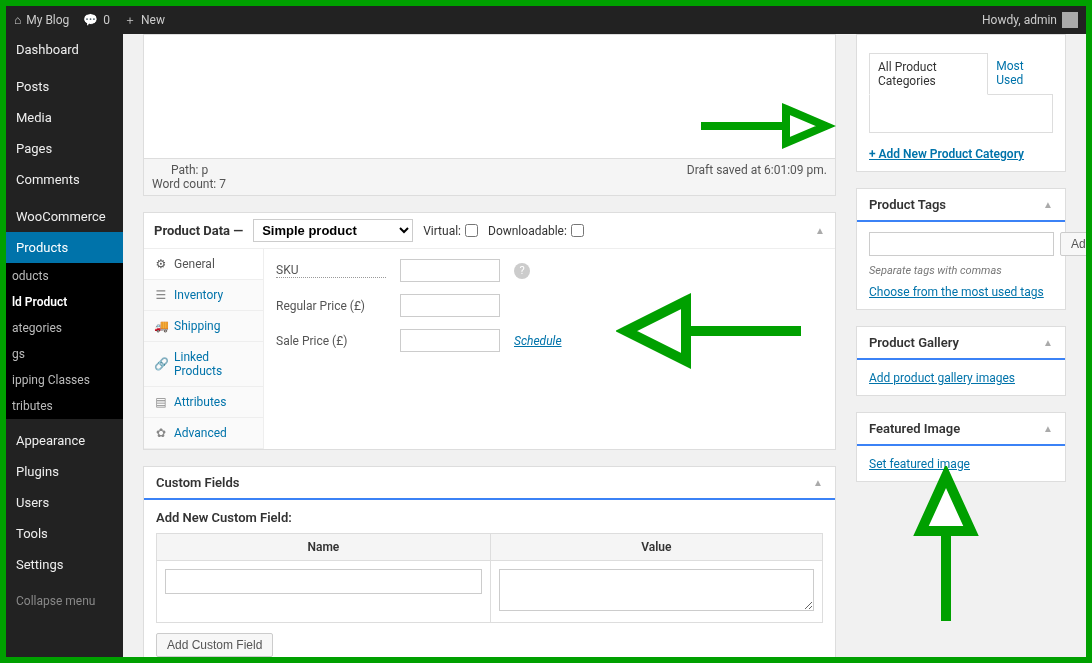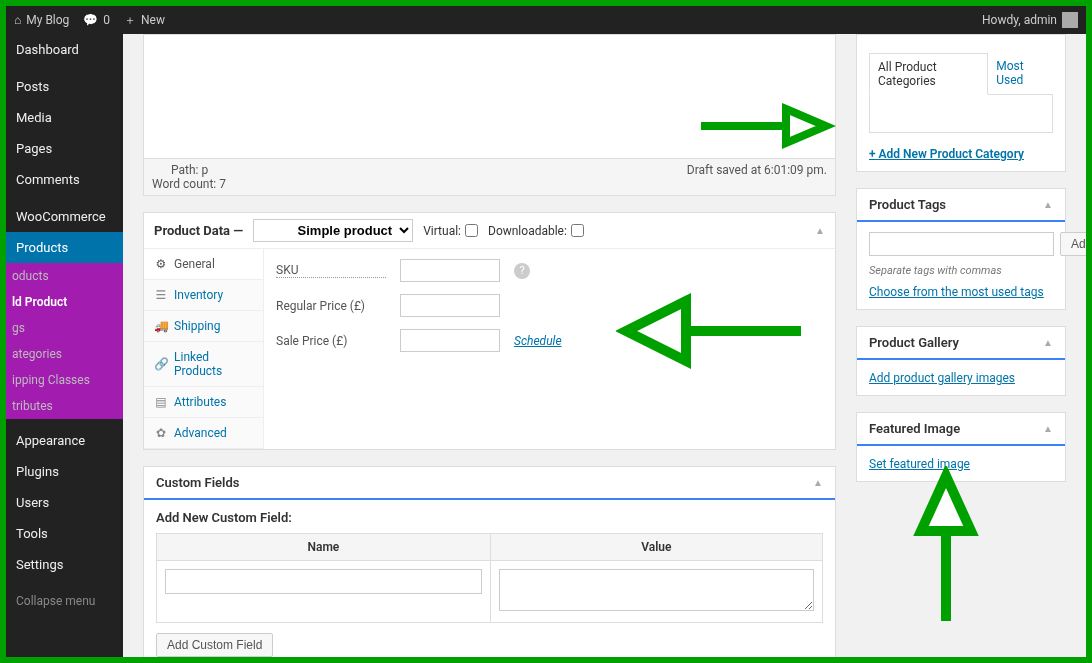--- a/index.html
+++ b/index.html
@@ -11,21 +11,21 @@
 .adminbar .left-group, .adminbar .right-group { display: flex; align-items: center; gap: 14px; }
 .adminbar-item { display: flex; align-items: center; gap: 5px; color: #ccc; cursor: pointer; }
 .avatar-box { width: 16px; height: 16px; background: #aaa; display: inline-block; }
 
 
 .wrap { display: flex; height: calc(663px - 12px - 28px); }
 .sidebar { width: 117px; background: #222; color: #eee; font-size: 13px; overflow: hidden; flex-shrink: 0; }
 .sidebar-item { padding: 8px 10px; cursor: pointer; color: #eee; }
 .sidebar-item.active { background: #0073aa; color: #fff; position: relative; }
 .sidebar-item.active::after { content: ''; position: absolute; right: -8px; top: 50%; margin-top: -8px; border: 8px solid transparent; border-left-color: #0073aa; }
-.sidebar-sub { background: #a21caf; }
+.sidebar-sub { background: #000000; }
 .sidebar-sub .sub-item { padding: 6px 10px 6px 6px; font-size: 12px; color: #bbb; cursor: pointer; }
 .sidebar-sub .sub-item.current { color: #fff; font-weight: 600; }
 .sidebar-sep { height: 6px; }
 .collapse { color: #888; font-size: 12px; padding: 8px 10px; cursor: pointer; }
 
 .main { flex: 1; display: flex; padding: 0 20px 0 20px; gap: 20px; overflow: hidden; }
 .main-col { flex: 1; min-width: 0; }
 .side-col { width: 210px; flex-shrink: 0; }
 
 .postbox { background: #fff; border: 1px solid #ddd; margin-bottom: 16px; }
@@ -35,21 +35,21 @@
 
 
 .editor-area { background: #fff; border: 1px solid #ddd; height: 125px; position: relative; margin-bottom: 0; }
 .editor-status { border: 1px solid #ddd; border-top: 0; background: #f5f5f5; padding: 4px 8px; font-size: 12px; color: #555; display: flex; justify-content: space-between; margin-bottom: 16px; }
 .editor-status .path { flex: 1; margin-left: 19px; }
 .editor-status .wc { flex: 1; }
 .editor-status .draft { flex: 1; text-align: right; }
 
 
 .pd-header { display: flex; align-items: center; gap: 10px; padding: 6px 10px; border-bottom: 1px solid #eee; }
-.pd-header select { border: 1px solid #ccc; background: #fff; font-weight: 600; padding: 2px 4px; font-size: 13px; width: 160px; text-align: right; }
+.pd-header select { border: 1px solid #ccc; background: #fff; font-weight: 600; padding: 2px 4px; font-size: 13px; width: 160px; }
 .pd-header label { font-size: 12px; display: flex; align-items: center; gap: 4px; }
 .pd-body { display: flex; }
 .pd-tabs { width: 120px; background: #fafafa; border-right: 1px solid #eee; }
 .pd-tab { padding: 8px 10px; font-size: 12px; color: #0073aa; border-bottom: 1px solid #eee; cursor: pointer; display: flex; align-items: center; gap: 6px; }
 .pd-tab.active { background: #fff; color: #555; }
 .pd-tab .ico { width: 14px; display: inline-block; text-align: center; color: #888; }
 .pd-tab.active .ico { color: #555; }
 .pd-content { flex: 1; padding: 10px 12px; }
 .pd-row { display: flex; align-items: center; margin-bottom: 12px; gap: 14px; }
 .pd-row .lbl { width: 110px; font-size: 12px; color: #555; }
@@ -117,22 +117,22 @@
       <div class="sidebar-item">Posts</div>
       <div class="sidebar-item">Media</div>
       <div class="sidebar-item">Pages</div>
       <div class="sidebar-item">Comments</div>
       <div class="sidebar-sep"></div>
       <div class="sidebar-item">WooCommerce</div>
       <div class="sidebar-item active">Products</div>
       <div class="sidebar-sub">
         <div class="sub-item">oducts</div>
         <div class="sub-item current">ld Product</div>
+        <div class="sub-item">ategories</div>
         <div class="sub-item">gs</div>
-        <div class="sub-item">ategories</div>
         <div class="sub-item">ipping Classes</div>
         <div class="sub-item">tributes</div>
       </div>
       <div class="sidebar-sep"></div>
       <div class="sidebar-item">Appearance</div>
       <div class="sidebar-item">Plugins</div>
       <div class="sidebar-item">Users</div>
       <div class="sidebar-item">Tools</div>
       <div class="sidebar-item">Settings</div>
       <div class="sidebar-sep"></div>

